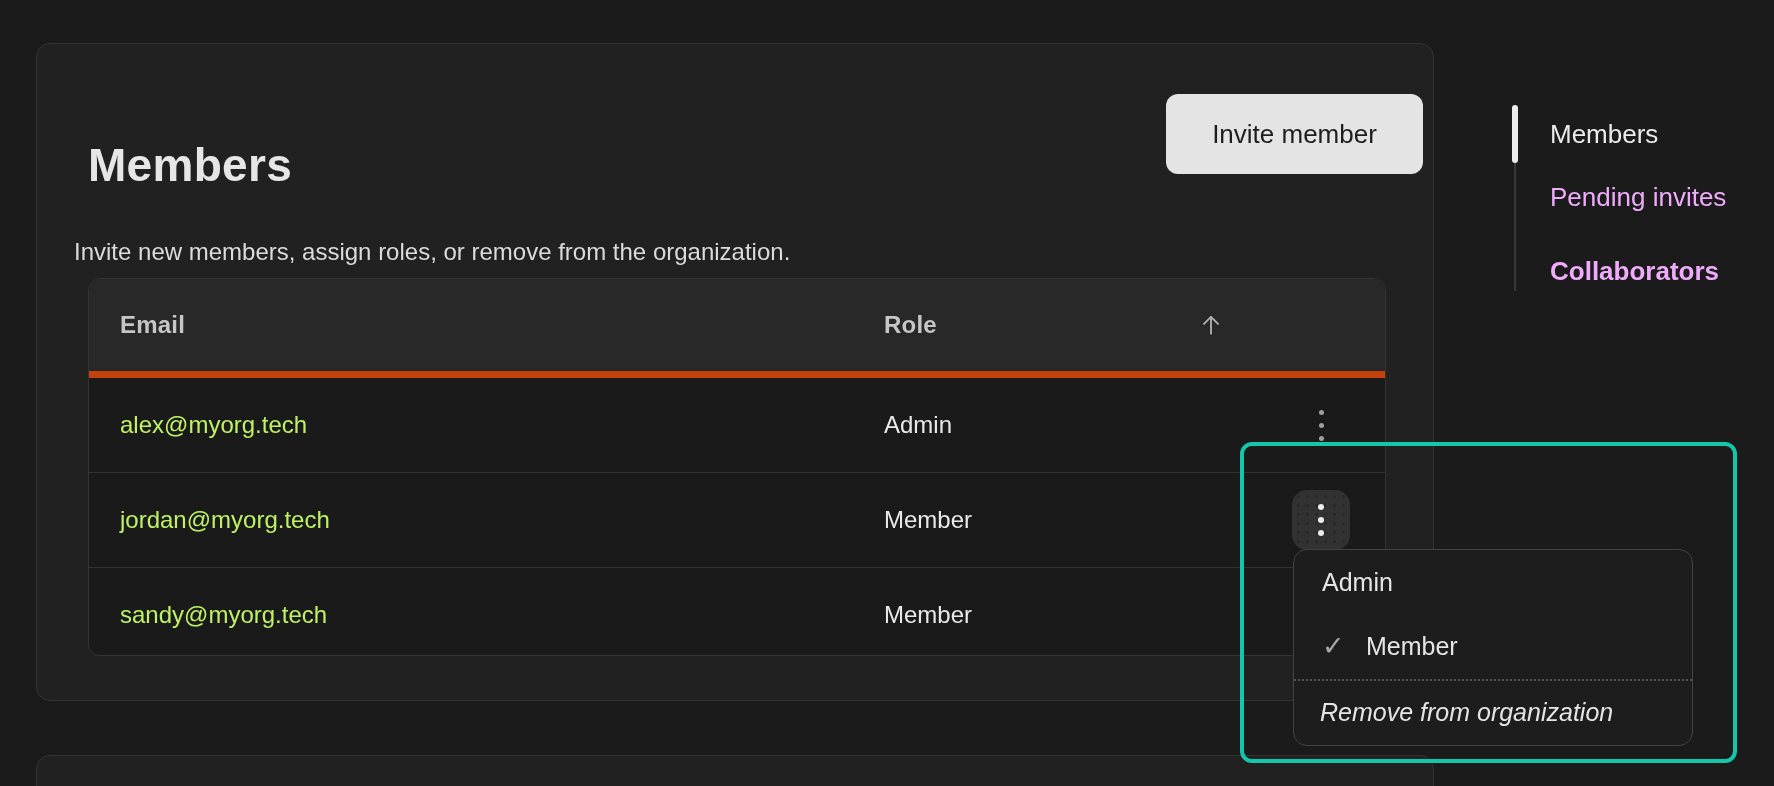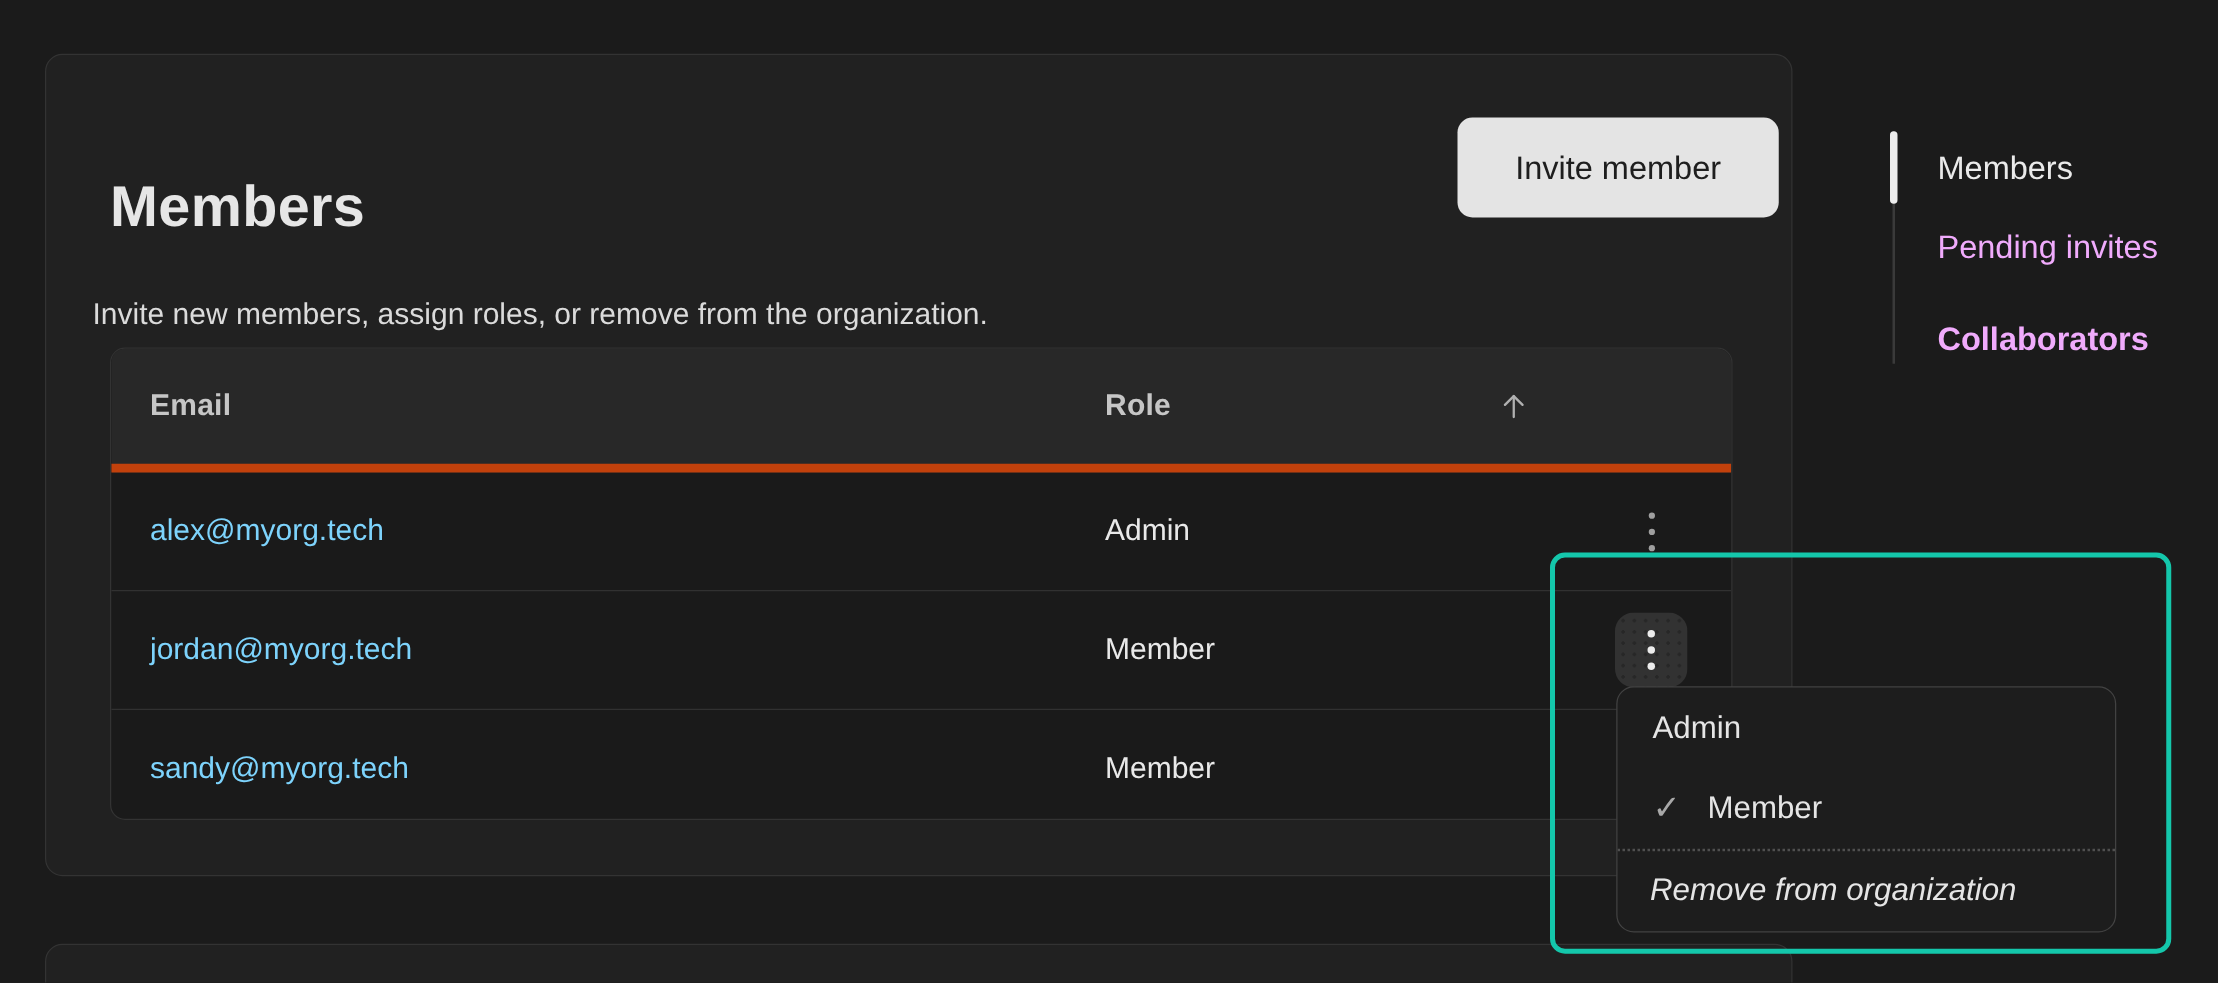--- a/index.html
+++ b/index.html
@@ -41,21 +41,21 @@
     display:grid;grid-template-columns:795px 1fr 128px;align-items:center;
     height:94px;border-bottom:1px solid #313131;
   }
   .t-row:last-child{border-bottom:none;}
   #t-header{height:92px;background:#282828;border-bottom:7px solid #c2410c;}
   .th{
     font-size:24px;font-weight:700;color:#c6c6c6;padding-left:31px;letter-spacing:.2px;
     display:flex;align-items:center;
   }
   .th.role-h{padding-left:0;justify-content:space-between;padding-right:33px;}
-  .cell-email{font-size:24px;color:#7dd3fc;padding-left:31px;}
+  .cell-email{font-size:24px;color:#bef264;padding-left:31px;}
   .cell-role{font-size:24px;color:#e9e9e9;}
   .cell-actions{display:flex;align-items:center;justify-content:center;}
 
   .sort-arrow svg{display:block;}
 
   
   .kebab{display:flex;flex-direction:column;align-items:center;row-gap:8px;background:none;border:none;cursor:pointer;padding:8px;}
   .kebab .dot{width:5px;height:5px;border-radius:50%;background:#9f9f9f;}
   .kebab-btn{
     width:58px;height:60px;border-radius:15px;border:none;cursor:pointer;

